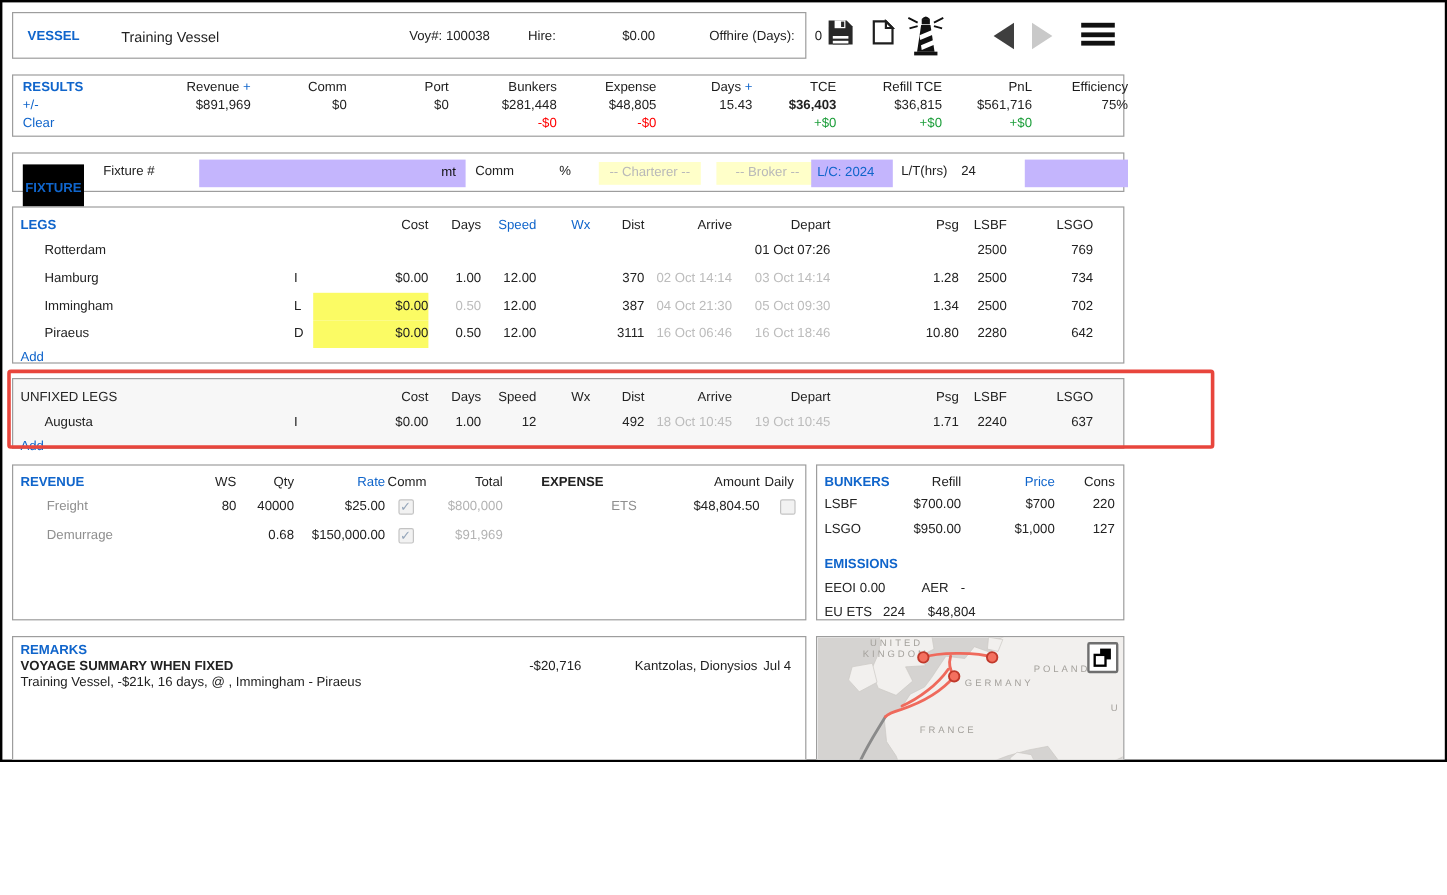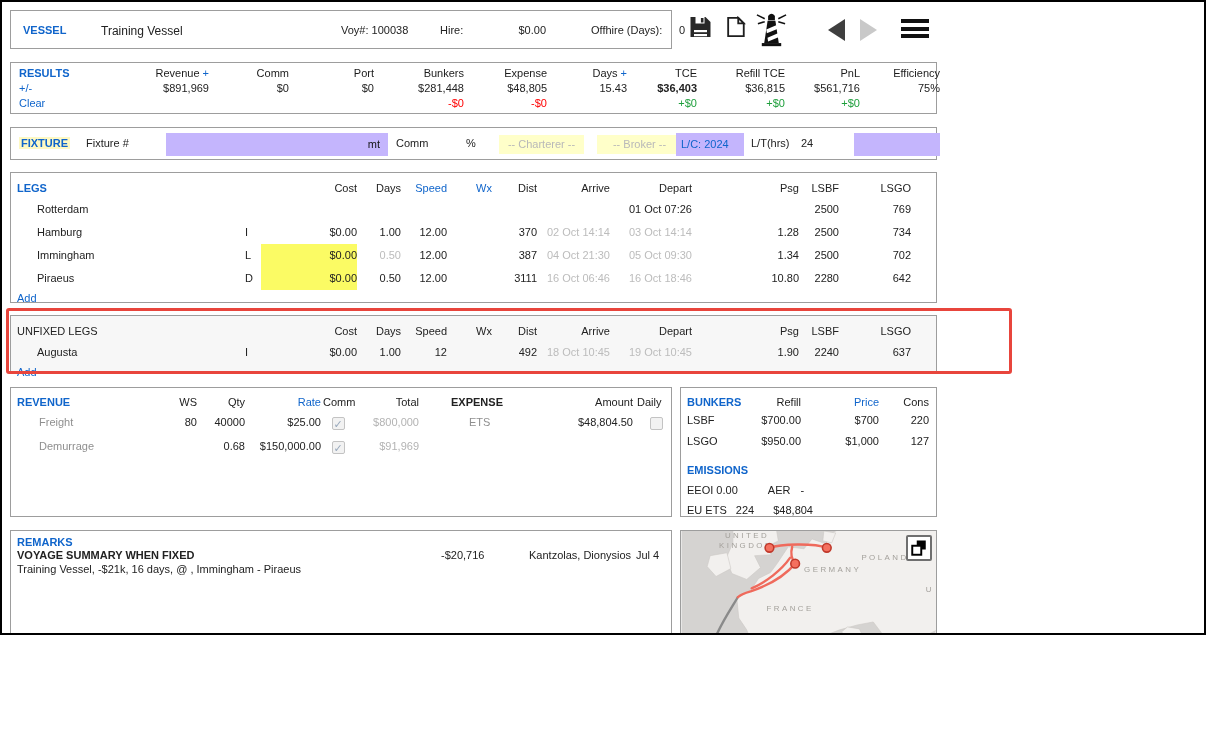--- a/index.html
+++ b/index.html
@@ -198,21 +198,21 @@
       </div>
       <div class="rcol">
         <div class="rlabel"><span>Efficiency</span><span class="plus"></span></div>
         <div class="rvalue">75%</div>
           <div class="rdelta"></div>
       </div>
     </div>
   </div>
 
   <div id="fixture" class="panel">
-    <span class="abs blue bold" style="left:8px;background:#fef9c3;padding:0 2px;">FIXTURE</span>
+    <span class="abs blue bold" style="left:8px;background:#000000;padding:14px 2px;">FIXTURE</span>
     <span class="abs" style="left:75px;">Fixture #</span>
     <div id="fx-cargo" class="abs yellow-input"><span>mt</span></div>
     <span class="abs" style="left:385px;">Comm</span>
     <span class="abs" style="left:455px;">%</span>
     <div id="fx-select-charterer" class="abs">-- Charterer --</div>
     <div id="fx-select-broker" class="abs">-- Broker --</div>
     <div id="fx-lc" class="abs yellow-input">L/C: 2024</div>
     <span class="abs" style="left:740px;">L/T(hrs)</span>
     <span class="abs" style="left:790px;">24</span>
     <div id="fx-input2" class="abs yellow-input"></div>
@@ -310,21 +310,21 @@
     <div class="legs-grid">
       <div class="port-name">Augusta</div>
       <div>I</div>
       <div class="cR">$0.00</div>
       <div class="cR">1.00</div>
       <div class="cR">12</div>
       <div></div>
       <div class="cR">492</div>
       <div class="cR c-arrive">18 Oct 10:45</div>
       <div class="cR c-depart">19 Oct 10:45</div>
-      <div class="cR">1.90</div>
+      <div class="cR">1.71</div>
       <div class="cR">2240</div>
       <div class="cR">637</div>
     </div>
     <span class="link add-link" style="padding-left:0;">Add</span>
   </div>
   <div id="annotation-box"></div>
 
   <div id="revenue" class="panel">
     <div class="rev-grid" style="line-height:16px;">
       <div class="blue bold">REVENUE</div>
@@ -351,21 +351,21 @@
       <div class="cR gray">$91,969</div>
     </div>
 
     <div id="expense-block">
       <div id="expense-grid" style="line-height:16px;">
         <div class="bold">EXPENSE</div>
         <div class="cR">Amount</div>
         <div style="padding-left:4px;">Daily</div>
       </div>
       <div id="expense-grid" class="" style="display:grid;grid-template-columns:120px 62px 30px;line-height:24px;">
-        <div class="e-label" style="padding-left:18px;color:#8f8f8f;">ETS</div>
+        <div class="e-label" style="padding-left:18px;color:#8f8f8f;text-align:center;">ETS</div>
         <div class="cR">$48,804.50</div>
         <div style="text-align:right;"><span class="checkbox">✓</span></div>
       </div>
     </div>
   </div>
 
   <div id="bunkers" class="panel">
     <div class="bnk-grid" style="line-height:16px;">
       <div class="blue bold" style="grid-column:1;">BUNKERS</div>
       <div class="cR">Refill</div>

